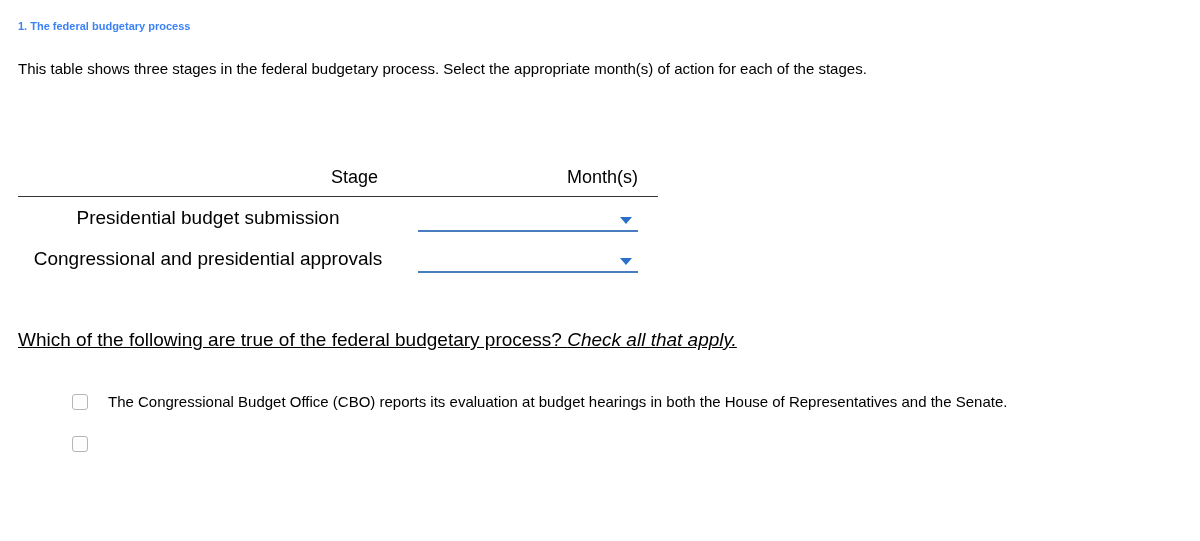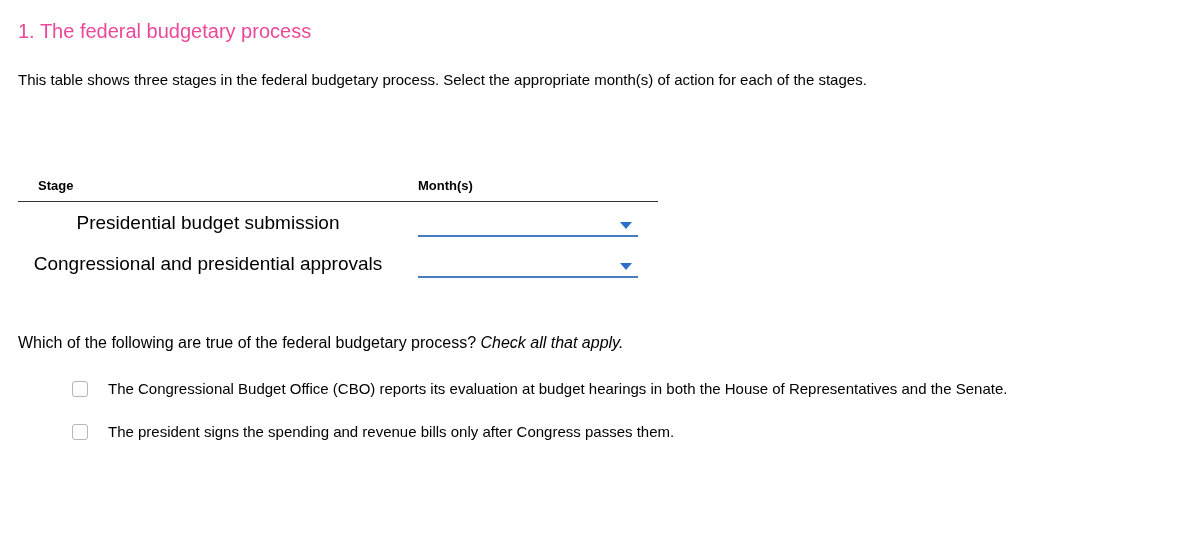--- a/index.html
+++ b/index.html
@@ -5,40 +5,40 @@
   * { box-sizing: border-box; margin: 0; padding: 0; }
   body {
     font-family: Verdana, Geneva, sans-serif;
     font-size: 15px;
     color: #000;
     background: #fff;
     width: 1200px;
     padding: 20px 18px;
   }
   .title {
-    color: #ec4899;
-    font-weight: normal;
-    font-size: 20px;
+    color: #3b82f6;
+    font-weight: bold;
+    font-size: 11px;
     margin-bottom: 28px;
   }
   .instruction {
     font-size: 15px;
     margin-bottom: 84px;
   }
   .table-wrap {
     margin-bottom: 50px;
   }
   table {
     border-collapse: collapse;
   }
   th {
-    font-weight: bold;
-    text-align: left;
+    font-weight: normal;
+    text-align: right;
     padding: 6px 20px 8px 20px;
-    font-size: 13px;
+    font-size: 18px;
   }
   th.stage-col { width: 380px; }
   th.month-col { width: 260px; border-bottom: none; }
   thead tr { border-bottom: 1px solid #333; }
   thead th.month-col { border-bottom: none; }
   td {
     padding: 6px 10px;
     text-align: center;
     vertical-align: middle;
     font-size: 19px;
@@ -54,22 +54,23 @@
     padding-right: 6px;
     cursor: pointer;
   }
   .caret {
     width: 0; height: 0;
     border-left: 6px solid transparent;
     border-right: 6px solid transparent;
     border-top: 7px solid #2a6fc9;
   }
   .question2 {
-    font-size: 16px;
-    margin-bottom: 28px;
+    font-size: 19px;
+    margin-bottom: 42px;
+    text-decoration: underline;
   }
   .question2 .italic { font-style: italic; }
   .options { padding-left: 54px; }
   .opt {
     display: flex;
     align-items: center;
     gap: 20px;
     margin-bottom: 26px;
     font-size: 15px;
   }
@@ -124,15 +125,14 @@
   <span>Which of the following are true of the federal budgetary process? </span><span class="italic">Check all that apply.</span>
 </div>
 
 <div class="options">
   <div class="opt">
     <div class="cb"></div>
     <span>The Congressional Budget Office (CBO) reports its evaluation at budget hearings in both the House of Representatives and the Senate.</span>
   </div>
   <div class="opt">
     <div class="cb"></div>
-    <span>The president signs the spending and revenue bills only after Congress passes them.</span>
   </div>
 </div>
 
 </body></html>

